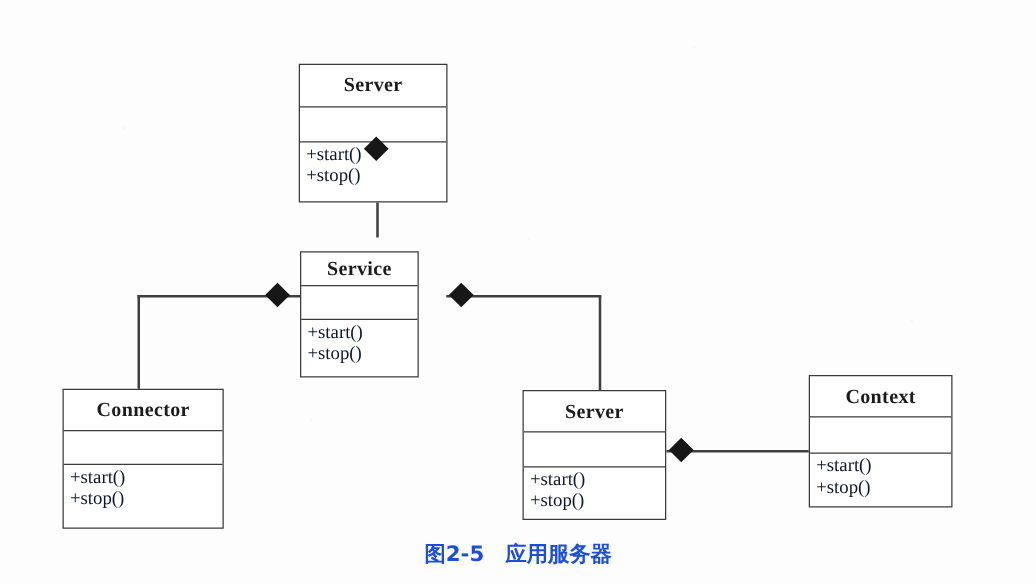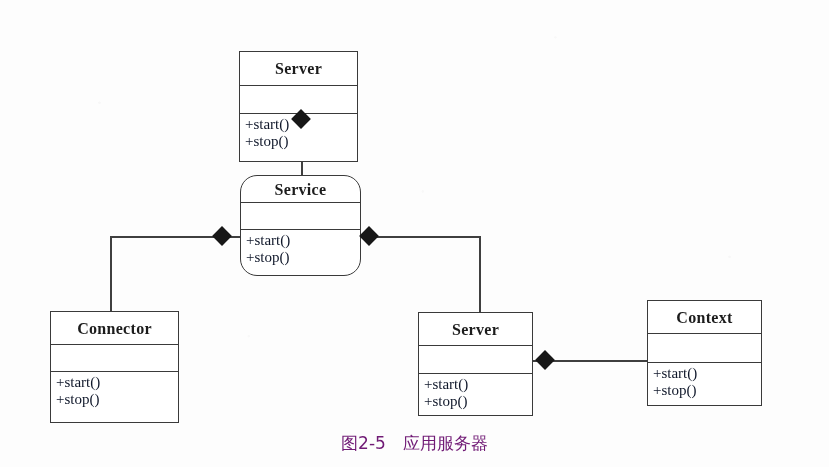--- a/index.html
+++ b/index.html
@@ -72,23 +72,24 @@
     position: absolute;
     background: #171717;
     transform: rotate(45deg);
     z-index: 4;
   }
 
   #caption {
     position: absolute;
     width: 100%;
     text-align: center;
-    color: #701a75;
+    color: #1d4ed8;
     font-family: "DejaVu Sans", "Liberation Sans", sans-serif;
     white-space: nowrap;
+    font-weight: bold;
   }
 </style>
 </head>
 <body>
 
 <div id="page">
 
   <div id="grain"></div>
 
   <div class="edge edge-v" style="left:301px; top:118px; height:72px;"></div>
@@ -111,21 +112,21 @@
 
   <div class="uml-class" style="left:239px; top:8px; width:119px; height:111px; font-size:15px;margin-top:43px;">
     <div class="uml-name" style="height:34px; line-height:34px; font-size:16px;">Server</div>
     <div class="uml-attrs" style="height:28px;"></div>
     <div class="uml-ops">
       <div class="op-line">+start()</div>
       <div class="op-line">+stop()</div>
     </div>
   </div>
 
-  <div class="uml-class" style="left:240px; top:175px; width:121px; height:101px; font-size:15px;border-radius:17px;">
+  <div class="uml-class" style="left:240px; top:201px; width:95px; height:101px; font-size:15px;">
     <div class="uml-name" style="height:27px; line-height:27px; font-size:16px;">Service</div>
     <div class="uml-attrs" style="height:27px;"></div>
     <div class="uml-ops">
       <div class="op-line">+start()</div>
       <div class="op-line">+stop()</div>
     </div>
   </div>
 
   <div class="uml-class" style="left:50px; top:311px; width:129px; height:112px; font-size:15px;">
     <div class="uml-name" style="height:33px; line-height:33px; font-size:16px;">Connector</div>

